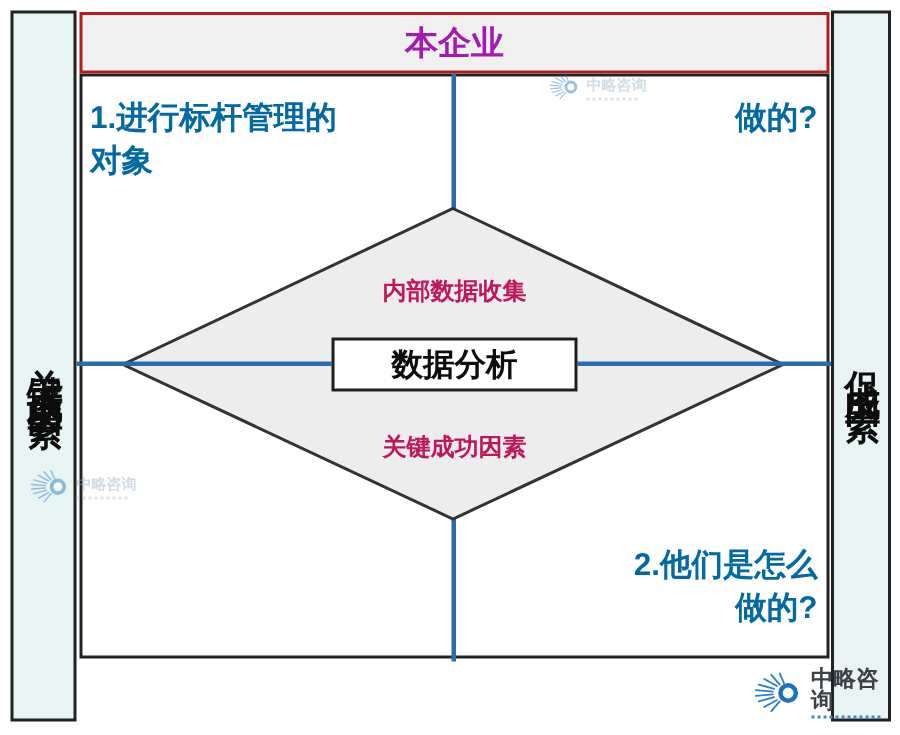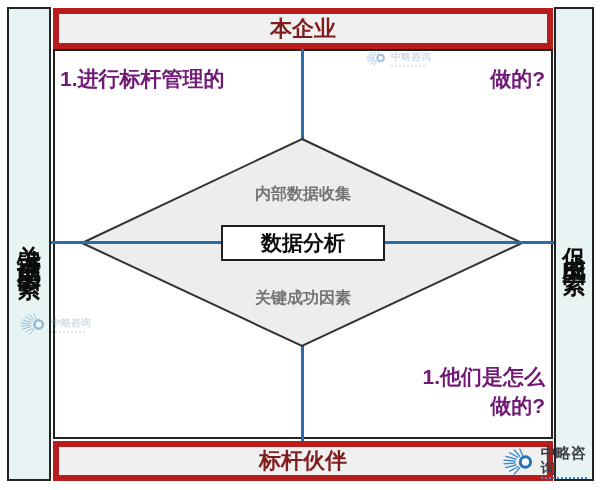--- a/index.html
+++ b/index.html
@@ -15,38 +15,38 @@
     background:#e8f4f3; border:2px solid #222;
     display:flex; align-items:center; justify-content:center;
   }
   .vtext {
     writing-mode:vertical-rl; text-orientation:upright;
     font-weight:bold; font-size:24px; color:#0d0d0d;
   }
 
   
   .banner {
-    background:#f0f0f0; border:6px solid #b91c1c;
+    background:#f0f0f0; border:2px solid #b91c1c;
     display:flex; align-items:center; justify-content:center;
-    font-size:22px; font-weight:bold; color:#7f1d1d;
+    font-size:22px; font-weight:bold; color:#a21caf;
   }
 
   
   #main-area { background:#fff; border:2px solid #222; }
 
   .quad {
-    font-size:21px; font-weight:bold; line-height:29px; color:#701a75;
+    font-size:21px; font-weight:bold; line-height:29px; color:#0369a1;
     white-space:nowrap;
   }
   .q-right { text-align:right; }
 
   .blue-line { background:#2a6cab; }
 
   .diamond-label {
-    width:200px; text-align:center; font-size:16px; font-weight:bold; color:#737373;
+    width:200px; text-align:center; font-size:16px; font-weight:bold; color:#be185d;
   }
   #analysis-box {
     background:#fff; border:2px solid #1f1f1f;
     display:flex; align-items:center; justify-content:center;
     font-size:21px; font-weight:bold; color:#0d0d0d;
   }
 
   
   #wm-brand {
     font-size:45px; font-weight:bold; letter-spacing:3px;
@@ -95,23 +95,20 @@
   </div>
 
   <div class="strip abs" style="left:554px; top:7px; width:40px; height:474px;">
     <div class="vtext" style="letter-spacing:8px;">促成因素</div>
   </div>
 
   <div class="banner abs" style="left:53px; top:8px; width:500px; height:41px;">
     <span>本企业</span>
   </div>
 
-  <div class="banner abs" style="left:53px; top:441px; width:500px; height:40px;">
-    <span>标杆伙伴</span>
-  </div>
 
   <div id="main-area" class="abs" style="left:53px; top:49px; width:500px; height:390px;"></div>
 
   <div class="wm-mini abs" style="left:366px; top:49px;">
     <svg width="22" height="18" viewBox="0 0 36 30">
         <use href="#sunburst"></use>
       </svg>
     <div>
       <div class="wm-mini-text">中略咨询</div>
       <div class="wm-dots"></div>
@@ -138,29 +135,30 @@
   <div class="blue-line abs" style="left:51px; top:241px; width:503px; height:3px;"></div>
 
   <div class="diamond-label abs" style="left:203px; top:184px;">内部数据收集</div>
   <div id="analysis-box" class="abs" style="left:221px; top:225px; width:164px; height:36px;">
     <span>数据分析</span>
   </div>
   <div class="diamond-label abs" style="left:203px; top:288px;">关键成功因素</div>
 
   <div class="quad abs" style="left:60px; top:64px;">
     <div>1.进行标杆管理的</div>
+    <div>对象</div>
   </div>
 
   <div class="quad q-right abs" style="left:345px; top:64px; width:200px;">
     <div>做的?</div>
   </div>
 
 
   <div class="quad q-right abs" style="left:345px; top:362px; width:200px;">
-    <div>1.他们是怎么</div>
+    <div>2.他们是怎么</div>
     <div>做的?</div>
   </div>
 
   <div class="logo-row abs" style="left:503px; top:445px;">
     <svg width="34" height="28" viewBox="0 0 36 30">
         <use href="#sunburst"></use>
       </svg>
     <div>
       <div class="logo-text">中略咨询</div>
       <div class="logo-dots"></div>

